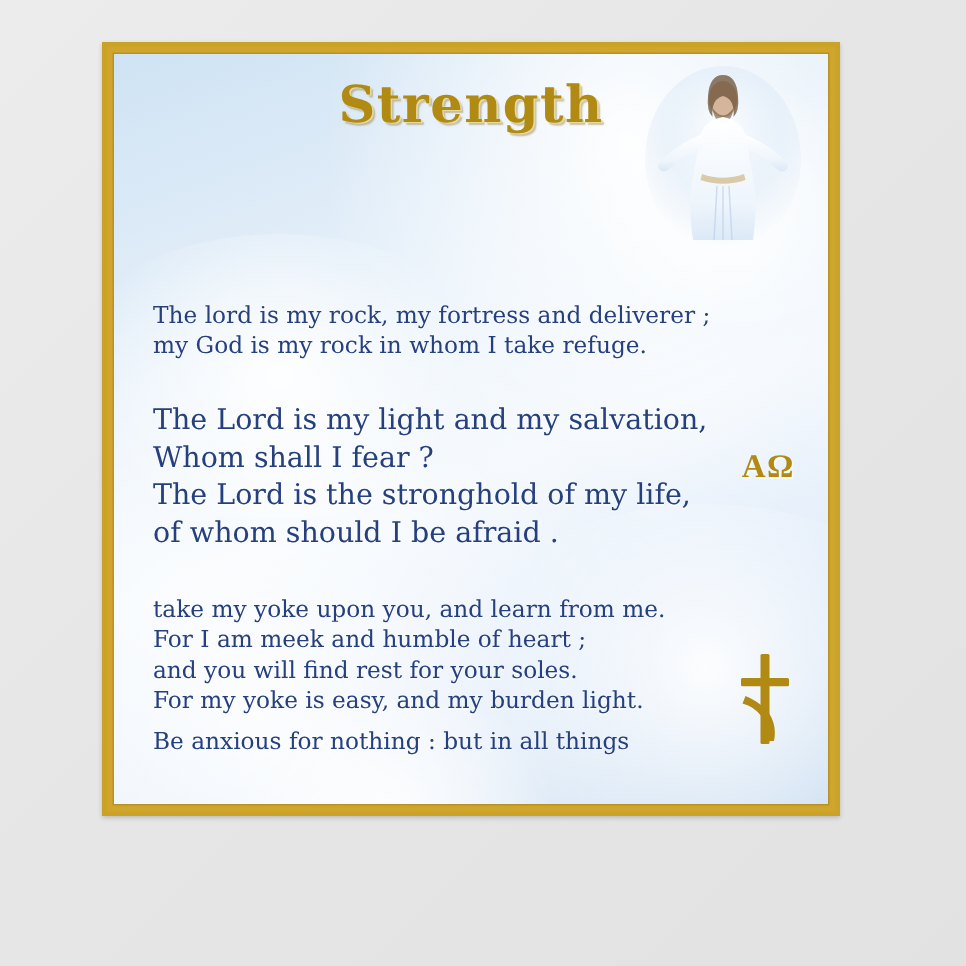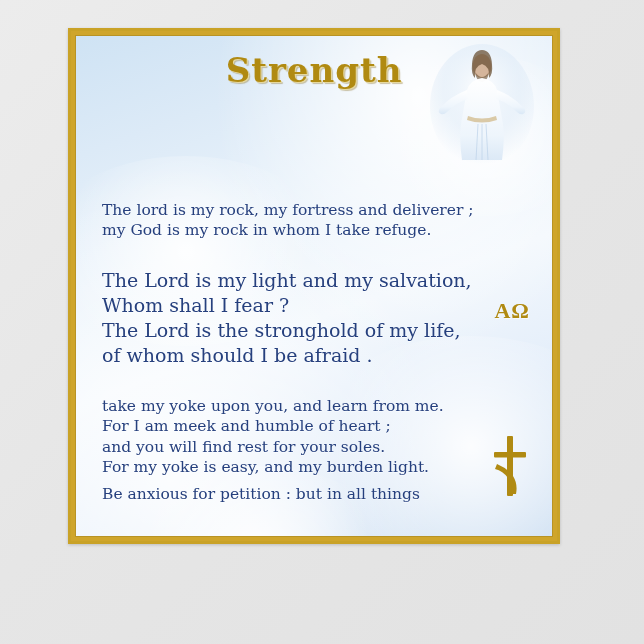--- a/index.html
+++ b/index.html
@@ -188,18 +188,18 @@
 For my yoke is easy, and my burden light.</div>
 
         <svg id="cross-emblem" viewBox="0 0 44 64" xmlns="http://www.w3.org/2000/svg">
           <g fill="#b08a12">
             <rect x="19" y="2" width="6" height="60" rx="1"></rect>
             <rect x="6" y="18" width="32" height="5.5" rx="1"></rect>
             <path d="M9 30 q10 4 16 12 q5 8 3 18 l-5 0 q2 -10 -3 -16 q-5 -7 -13 -9z"></path>
           </g>
         </svg>
 
-        <div class="verse v5">Be anxious for petition : but in all things</div>
+        <div class="verse v5">Be anxious for nothing : but in all things</div>
 
       </div>
     </div>
   </div>
 </div>
 
 </body></html>

